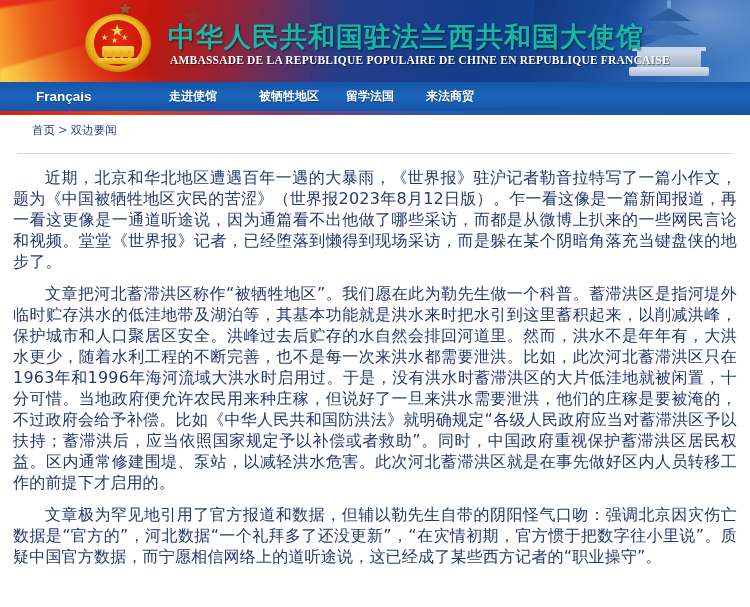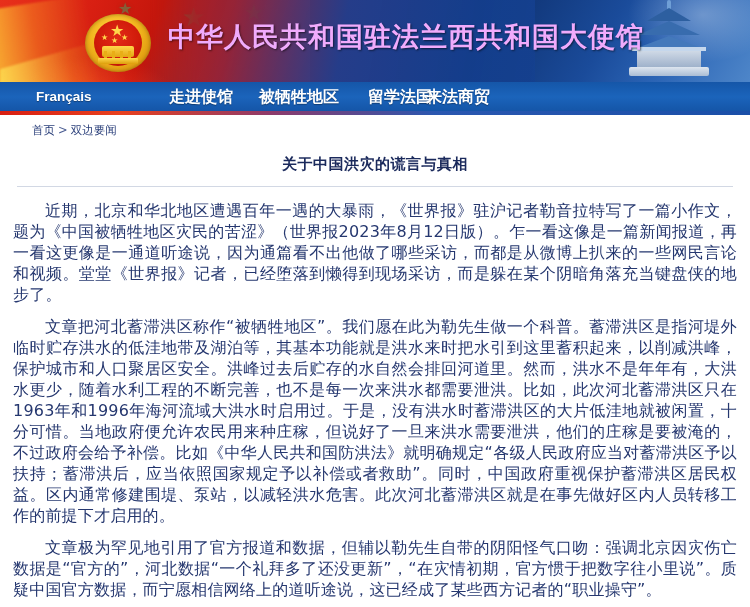--- a/index.html
+++ b/index.html
@@ -181,21 +181,21 @@
     mask-image: linear-gradient(to right, rgba(0,0,0,0) 0px, #000 45px, #000 400px, rgba(0,0,0,0) 460px);
     -webkit-mask-image: linear-gradient(to right, rgba(0,0,0,0) 0px, #000 45px, #000 400px, rgba(0,0,0,0) 460px);
   }
   .banner-title-cn {
     position: absolute;
     left: 168px; top: 19px;
     font-family: "DejaVu Sans", sans-serif;
     font-size: 27px;
     font-weight: bold;
     letter-spacing: 1px;
-    color: #f0abfc;
+    color: #14b8a6;
     text-shadow: 1px 1px 2px rgba(0,0,0,0.55);
     white-space: nowrap;
   }
   .banner-title-fr {
     position: absolute;
     left: 170px; top: 54px;
     font-family: "Liberation Serif", serif;
     font-size: 11.5px;
     font-weight: bold;
     letter-spacing: 0.2px;
@@ -225,30 +225,30 @@
     padding: 4px;
     list-style: none;
     height: 31px;
   }
   .nav-item {
     position: absolute;
     top: 0;
     height: 29px;
     line-height: 29px;
     color: #ffffff;
-    font-size: 16px;
+    font-size: 12px;
     font-weight: bold;
     white-space: nowrap;
     cursor: pointer;
     text-shadow: 0 1px 1px rgba(0,0,0,0.35);
   }
   .nav-item.lang { left: 36px; font-family: "Liberation Sans", sans-serif; font-size: 13.5px; }
   .nav-item.n1 { left: 169px; }
   .nav-item.n2 { left: 259px; }
-  .nav-item.n3 { left: 368px; text-align: right; }
+  .nav-item.n3 { left: 346px; text-align: right; }
   .nav-item.n4 { left: 426px; }
 
   
   .breadcrumb {
     padding: 8px 0 0 32px;
     font-size: 11.5px;
     color: #2a3f7a;
     height: 18px;
   }
   .breadcrumb a {
@@ -333,38 +333,38 @@
       <div class="t-roof r1"></div>
       <div class="t-roof r2"></div>
       <div class="t-roof r3"></div>
       <div class="t-rail"></div>
       <div class="t-body"></div>
       <div class="t-base"></div>
     </div>
   </div>
 
   <div class="banner-title-cn">中华人民共和国驻法兰西共和国大使馆</div>
+  <div class="banner-title-fr">AMBASSADE DE LA REPUBLIQUE POPULAIRE DE CHINE EN REPUBLIQUE FRANCAISE</div>
 </div>
 
 <nav class="nav">
   <ul class="nav-list">
     <li class="nav-item lang">Français</li>
     <li class="nav-item n1">走进使馆</li>
     <li class="nav-item n2">被牺牲地区</li>
     <li class="nav-item n3">留学法国</li>
     <li class="nav-item n4">来法商贸</li>
   </ul>
 </nav>
 
 <div class="breadcrumb">
   <a>首页</a><span class="crumb-sep">&gt;</span><a>双边要闻</a>
 </div>
 
 <div class="article">
-  <h1 class="article-title">关于中国洪灾的谎言与真相</h1>
   <div class="title-rule"></div>
 
   <div class="article-body" id="article-body">
       <p>近期，北京和华北地区遭遇百年一遇的大暴雨，《世界报》驻沪记者勒音拉特写了一篇小作文，题为《中国被牺牲地区灾民的苦涩》（世界报2023年8月12日版）。乍一看这像是一篇新闻报道，再一看这更像是一通道听途说，因为通篇看不出他做了哪些采访，而都是从微博上扒来的一些网民言论和视频。堂堂《世界报》记者，已经堕落到懒得到现场采访，而是躲在某个阴暗角落充当键盘侠的地步了。</p>
       <p>文章把河北蓄滞洪区称作“被牺牲地区”。我们愿在此为勒先生做一个科普。蓄滞洪区是指河堤外临时贮存洪水的低洼地带及湖泊等，其基本功能就是洪水来时把水引到这里蓄积起来，以削减洪峰，保护城市和人口聚居区安全。洪峰过去后贮存的水自然会排回河道里。然而，洪水不是年年有，大洪水更少，随着水利工程的不断完善，也不是每一次来洪水都需要泄洪。比如，此次河北蓄滞洪区只在1963年和1996年海河流域大洪水时启用过。于是，没有洪水时蓄滞洪区的大片低洼地就被闲置，十分可惜。当地政府便允许农民用来种庄稼，但说好了一旦来洪水需要泄洪，他们的庄稼是要被淹的，不过政府会给予补偿。比如《中华人民共和国防洪法》就明确规定“各级人民政府应当对蓄滞洪区予以扶持；蓄滞洪后，应当依照国家规定予以补偿或者救助”。同时，中国政府重视保护蓄滞洪区居民权益。区内通常修建围堤、泵站，以减轻洪水危害。此次河北蓄滞洪区就是在事先做好区内人员转移工作的前提下才启用的。</p>
       <p>文章极为罕见地引用了官方报道和数据，但辅以勒先生自带的阴阳怪气口吻：强调北京因灾伤亡数据是“官方的”，河北数据“一个礼拜多了还没更新”，“在灾情初期，官方惯于把数字往小里说”。质疑中国官方数据，而宁愿相信网络上的道听途说，这已经成了某些西方记者的“职业操守”。</p>
     </div>
 </div>
 
 </body></html>

